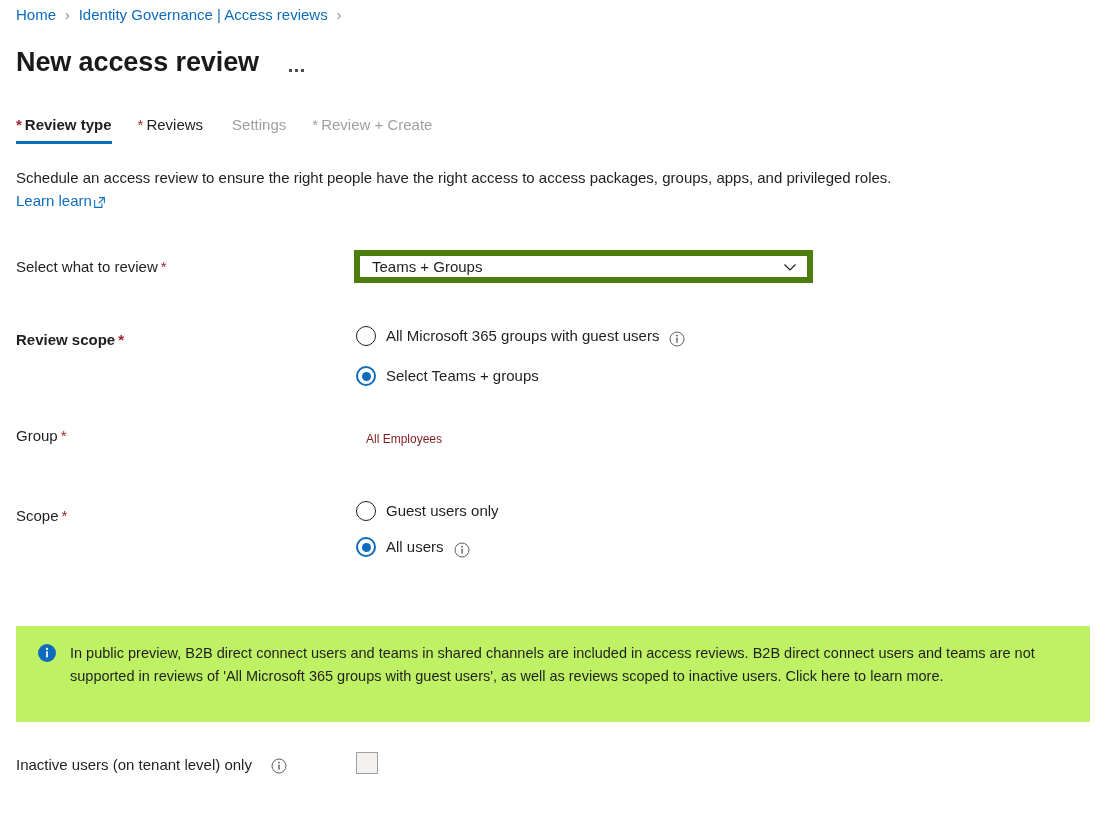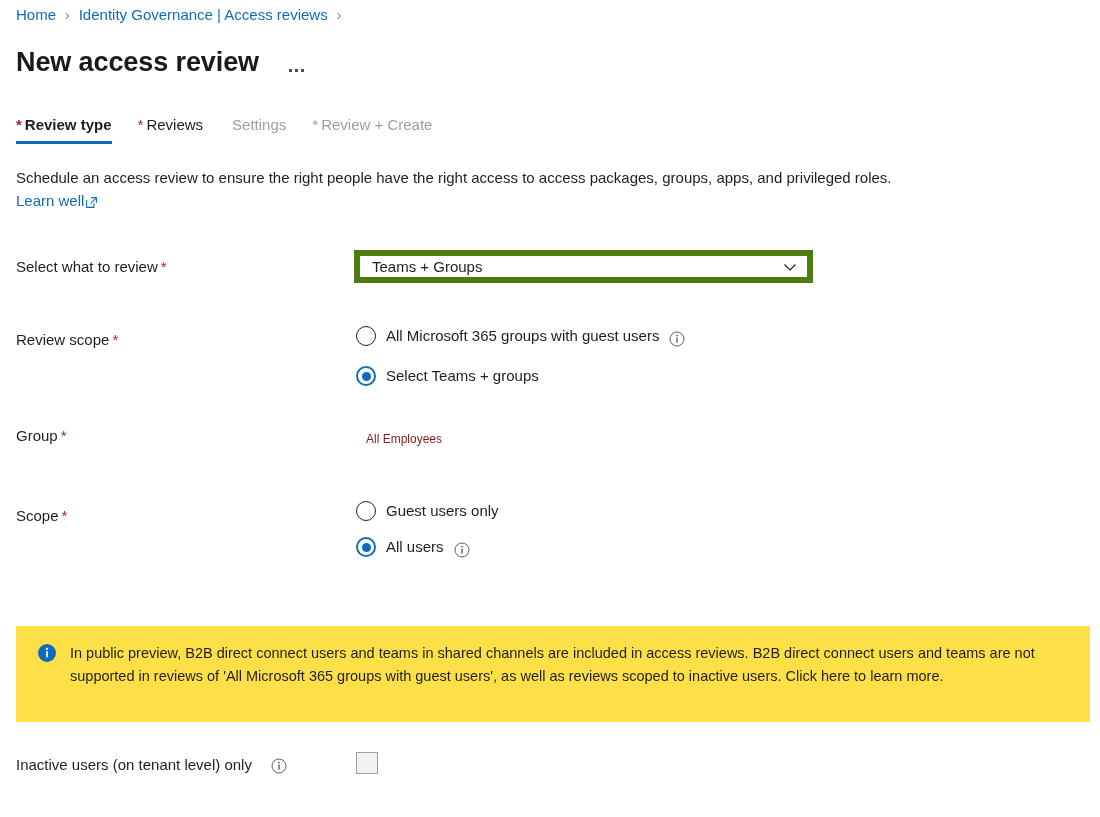--- a/index.html
+++ b/index.html
@@ -116,21 +116,21 @@
   
   .group-link {
     position: absolute; left: 366px; top: 429px;
     font-size: 12px; line-height: 20px; color: #7f1d1d; cursor: pointer;
   }
 
   
   .banner {
     position: absolute; left: 16px; top: 626px;
     width: 1074px; min-height: 96px;
-    background: #fde047;
+    background: #bef264;
     display: flex; align-items: flex-start; gap: 14px;
     padding: 16px 16px 16px 22px;
   }
   .banner-icon { width: 18px; height: 18px; flex: none; margin-top: 2px; }
   .banner-text {
     font-size: 14.5px; line-height: 23px; color: #201f1e;
   }
 
   
   .checkbox-label {
@@ -180,21 +180,21 @@
     </div>
     <div class="tab disabled">
       <span class="req">*</span>
       <span>Review + Create</span>
     </div>
   </div>
 
   <div class="desc">
     <span>Schedule an access review to ensure the right people have the right access to access packages, groups, apps, and privileged roles.</span><br>
     <span class="learn-more">
-      <span>Learn well</span>
+      <span>Learn learn</span>
       <span class="ext-icon">
         <svg viewBox="0 0 16 16" width="13" height="13">
           <path d="M2 5 L2 14 L11 14 L11 9" fill="none" stroke="#0f6cbd" stroke-width="1.3"></path>
           <path d="M7.5 2 L14 2 L14 8.5" fill="none" stroke="#0f6cbd" stroke-width="1.3"></path>
           <path d="M14 2 L7 9" fill="none" stroke="#0f6cbd" stroke-width="1.3"></path>
         </svg>
       </span>
     </span>
   </div>
 
@@ -203,21 +203,21 @@
   </div>
   <div class="dropdown">
     <span>Teams + Groups</span>
     <span class="chev">
       <svg viewBox="0 0 16 16" width="16" height="16">
         <path d="M2.5 5.5 L8 11 L13.5 5.5" fill="none" stroke="#201f1e" stroke-width="1.2"></path>
       </svg>
     </span>
   </div>
 
-  <div class="form-label" style="top:330px;">
+  <div class="form-label" style="top:330px;font-weight:bold;">
     <span>Review scope</span><span class="req-star">*</span>
   </div>
   <div class="radio-row" style="left:356px; top:326px;">
     <span class="radio"></span>
     <span>All Microsoft 365 groups with guest users</span>
     <span class="info-icon">
       <svg viewBox="0 0 16 16" width="16" height="16">
         <circle cx="8" cy="8" r="7" fill="none" stroke="#605e5c" stroke-width="1"></circle>
         <circle cx="8" cy="4.6" r="0.95" fill="#605e5c"></circle>
         <rect x="7.3" y="6.6" width="1.4" height="5.1" fill="#605e5c"></rect>

